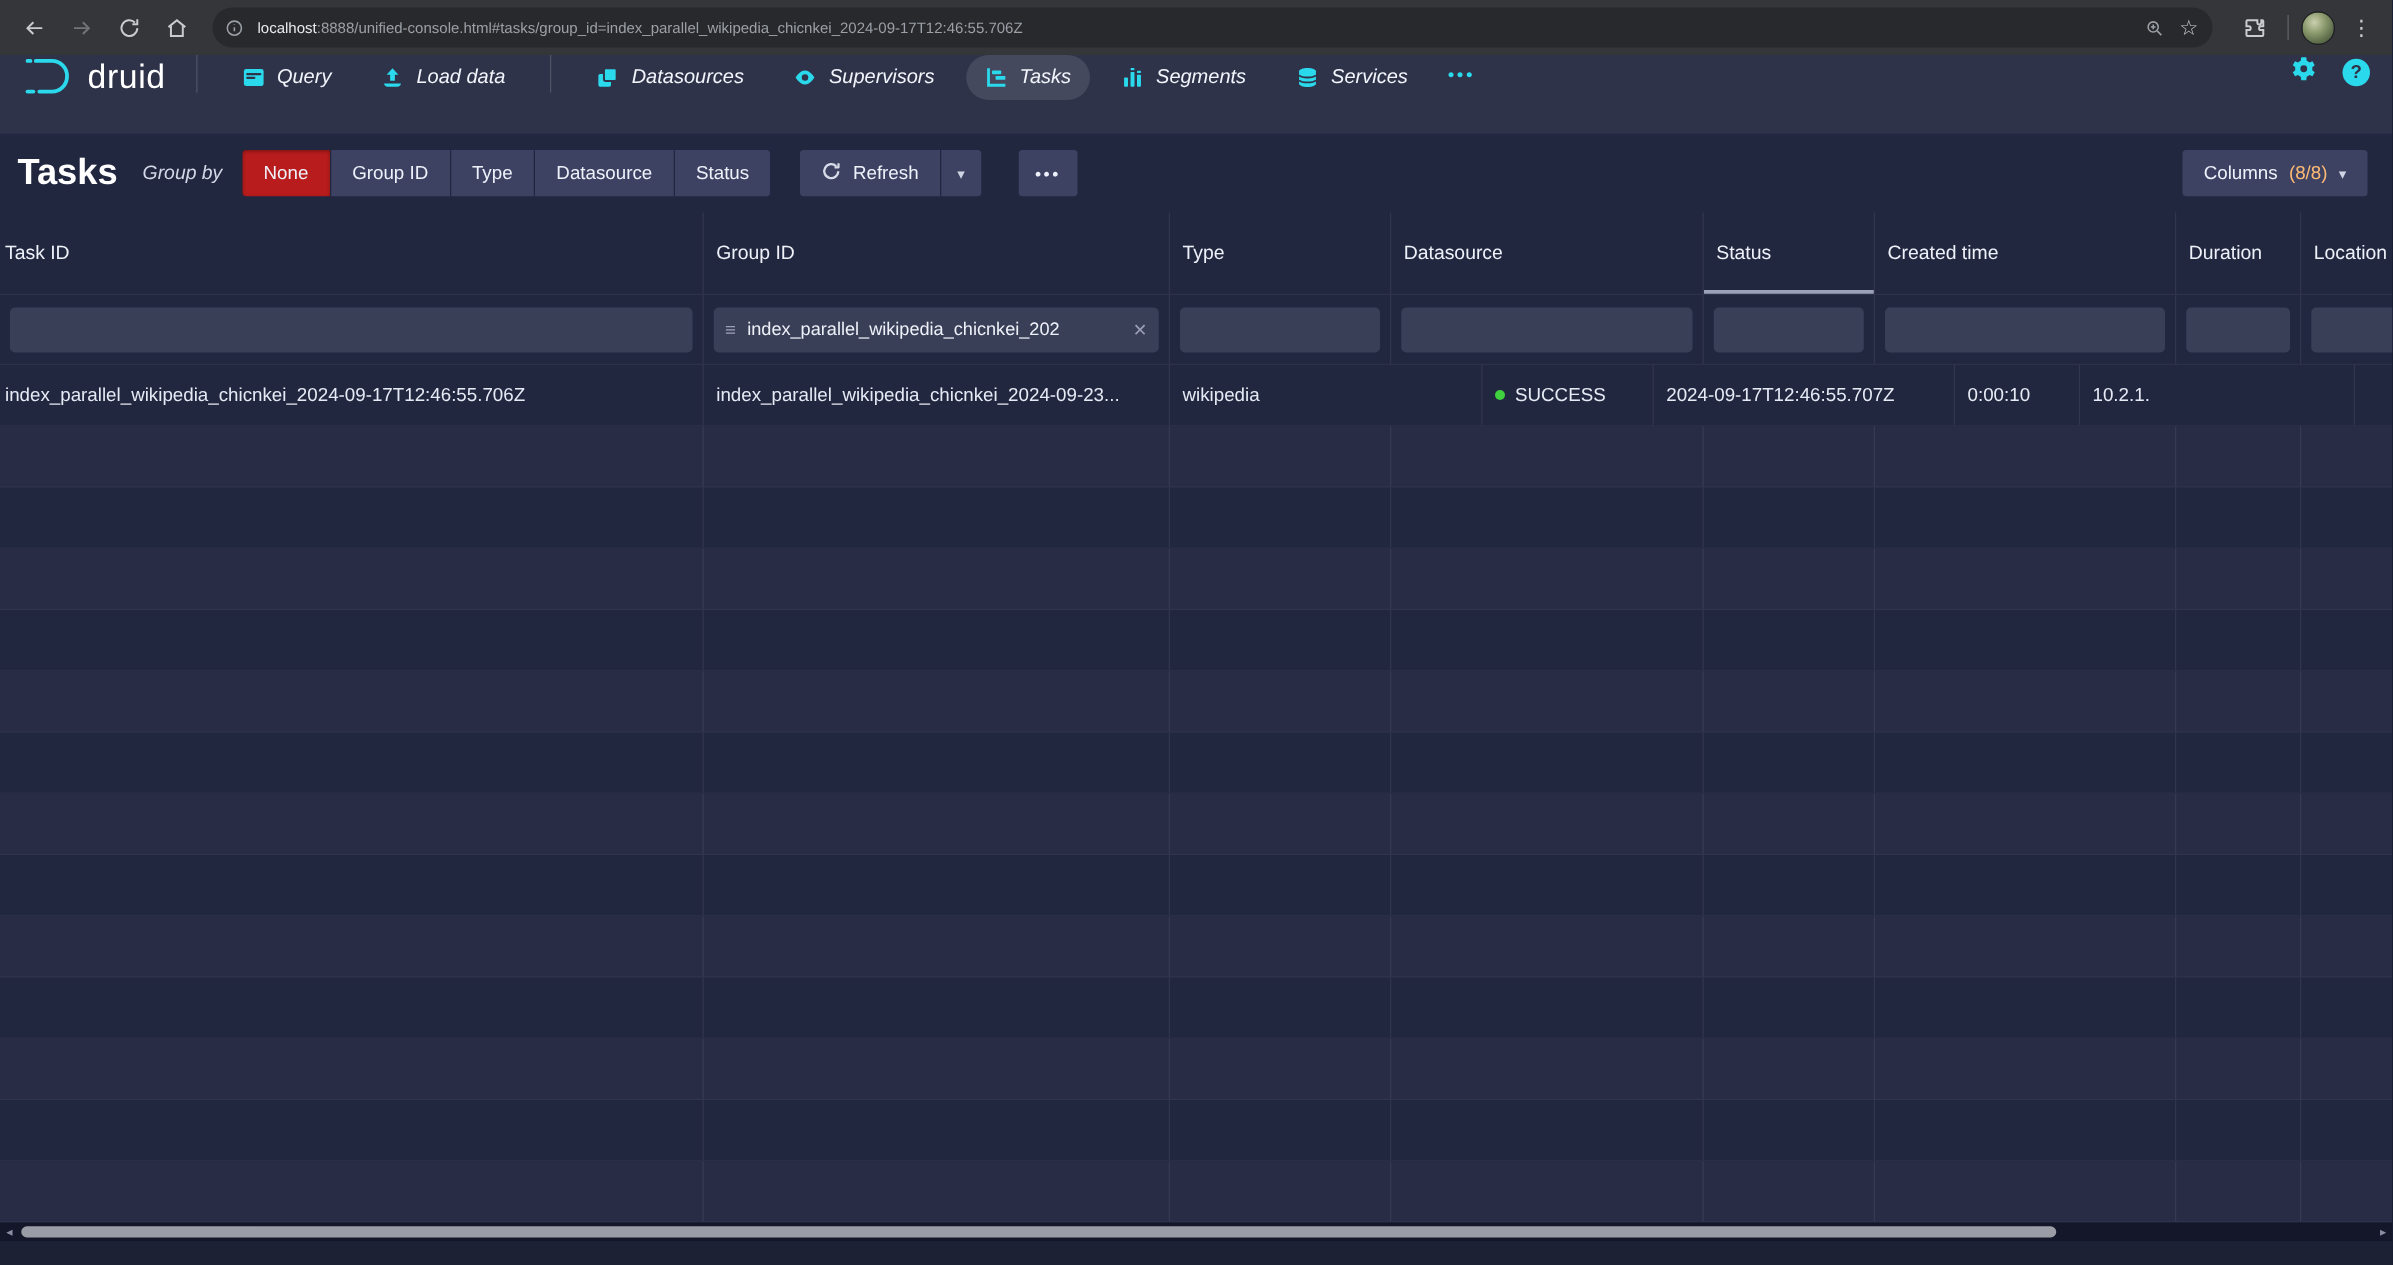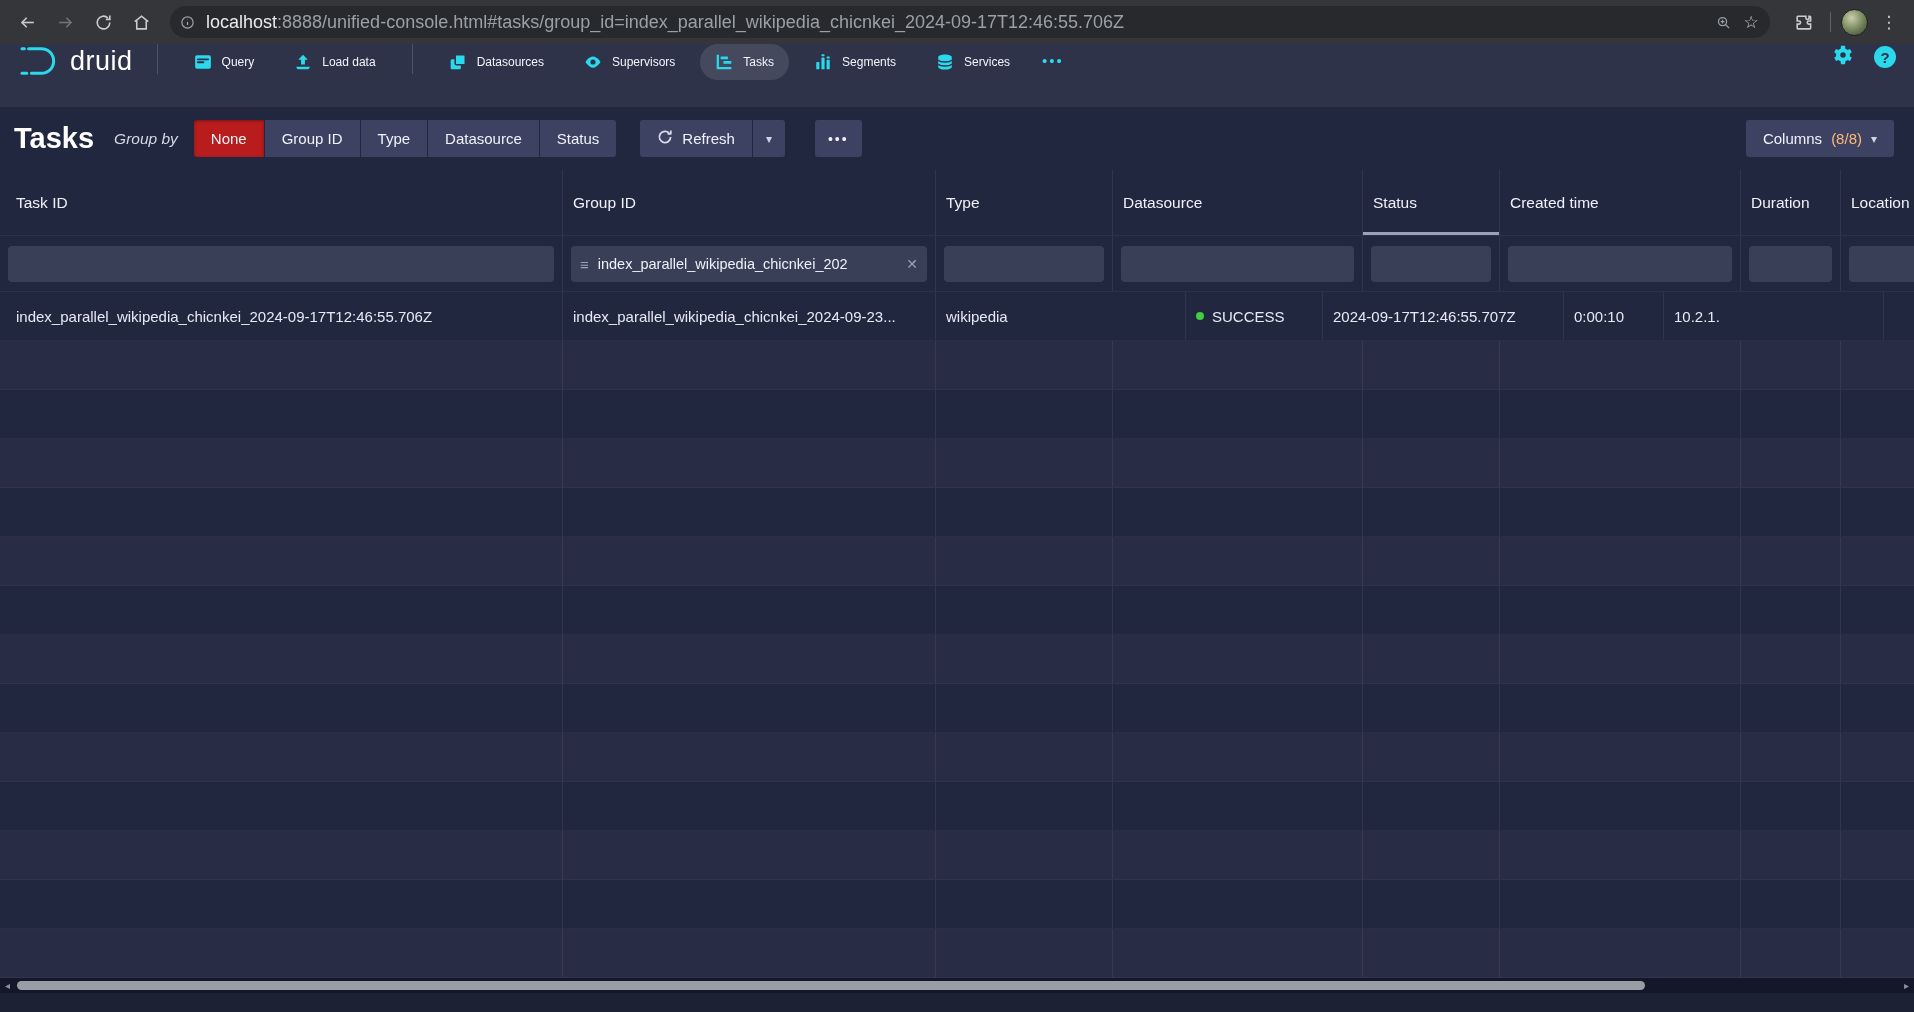--- a/index.html
+++ b/index.html
@@ -10,38 +10,38 @@
     -webkit-font-smoothing:antialiased;
   }
   
   .chrome{ height:44px; background:#35363a; display:flex; align-items:center; padding:0 10px; gap:4px; }
   .chrome-btn{ width:34px; height:34px; border-radius:50%; display:flex; align-items:center; justify-content:center; color:#c9cccf; flex:none; }
   .chrome-btn.dim{ color:#717478; }
   .chrome-btn svg{ width:19px; height:19px; }
   .omnibox{ flex:1; height:32px; margin:0 8px; border-radius:16px; background:#28292d; display:flex; align-items:center; padding:0 6px 0 4px; min-width:0; }
   .omni-ico{ width:26px; height:26px; border-radius:50%; display:flex; align-items:center; justify-content:center; color:#9aa0a6; flex:none; }
   .omni-ico svg{ width:15px; height:15px; }
-  .url{ font-size:18px; color:#9aa0a6; white-space:nowrap; overflow:hidden; margin-left:6px; flex:1; }
+  .url{ font-size:12px; color:#9aa0a6; white-space:nowrap; overflow:hidden; margin-left:6px; flex:1; }
   .url .host{ color:#e8eaed; }
   .omni-right{ display:flex; align-items:center; margin-left:auto; gap:2px; }
   .chrome-right{ display:flex; align-items:center; gap:6px; padding-left:4px; }
   .chrome-sep{ width:1px; height:20px; background:#5f6368; margin:0 4px; }
   .avatar{ width:27px; height:27px; border-radius:50%; flex:none;
     background:radial-gradient(circle at 38% 32%, #c9cfae 0%, #8c9a6e 38%, #5d6c4a 70%, #44503a 100%);
     border:1px solid #202124; }
   .kebab{ font-size:17px; color:#c9cccf; width:30px; text-align:center; }
   .star{ font-size:17px; color:#c9cccf; }
   
   .navbar{ height:63px; background:#2f3349; display:flex; align-items:flex-start; padding:0 18px; }
   .brand{ display:flex; align-items:center; gap:10px; margin-right:8px; }
   .brand svg{ width:42px; height:34px; }
   .brand-name{ color:#ffffff; font-size:27px; letter-spacing:.5px; }
   .nav-sep{ width:1px; height:30px; background:rgba(255,255,255,.16); margin:0 16px; flex:none; }
   .nav-item{ display:flex; align-items:center; gap:10px; padding:9px 15px; margin:0 5px; border-radius:20px;
-    color:#f2f5fb; font-size:12px; cursor:default; flex:none; }
+    color:#f2f5fb; font-size:16px; cursor:default; flex:none;font-style:italic; }
   .nav-item.active{ background:rgba(255,255,255,.11); }
   .nav-ico{ width:18px; height:18px; color:#2bd9ec; display:flex; }
   .nav-ico svg{ width:18px; height:18px; }
   .nav-more{ color:#2bd9ec; font-size:15px; letter-spacing:2px; padding:8px 12px; }
   .nav-right{ margin-left:auto; display:flex; align-items:center; gap:20px; }
   .gear svg{ width:22px; height:22px; }
   .help{ width:22px; height:22px; border-radius:50%; background:#2bd9ec; color:#2f3349; font-weight:bold; font-size:15px;
     display:flex; align-items:center; justify-content:center; }
   
   .view-header{ height:63px; display:flex; align-items:center; padding:0 14px; gap:16px; }
@@ -72,21 +72,21 @@
   .finput{ height:36px; width:100%; background:#3a3f58; border-radius:4px; display:flex; align-items:center;
     padding:0 9px; gap:9px; overflow:hidden; }
   .f-eq{ color:#9aa0b5; font-size:15px; flex:none; }
   .f-text{ color:#eef1f8; font-size:14.5px; white-space:nowrap; overflow:hidden; }
   .f-x{ color:#9aa0b5; font-size:14px; margin-left:auto; flex:none; }
   .row{ display:flex; height:49px; border-bottom:1px solid rgba(255,255,255,.04); }
   .row:nth-child(even){ background:rgba(255,255,255,.028); }
   .cell{ height:100%; display:flex; align-items:center; padding:0 10px; font-size:15px; color:#e6eaf4;
     border-right:1px solid rgba(255,255,255,.07); flex:none; white-space:nowrap; overflow:hidden; text-overflow:ellipsis; }
   .cell span{ white-space:nowrap; overflow:hidden; text-overflow:ellipsis; }
-  .c0{ width:563px; } .hcell.c0, .cell.c0{ padding-left:16px; }
+  .c0{ width:563px; } .hcell.c0, .cell.c0{ padding-left:4px; }
   .c1{ width:373px; } .c2{ width:177px; } .c3{ width:250px; } .c4{ width:137px; }
   .c5{ width:241px; } .c6{ width:100px; } .c7{ width:220px; }
   .dot{ width:8px; height:8px; border-radius:50%; background:#3fcf3f; margin-right:8px; flex:none; }
   
   .hscroll{ position:absolute; left:0; right:0; top:978px; height:15px; background:#14172a; }
   .scroll-arrow{ position:absolute; top:0; width:15px; height:15px; display:flex; align-items:center; justify-content:center;
     color:#8a8fa3; font-size:10px; }
   .scroll-arrow.left{ left:0; } .scroll-arrow.right{ right:0; }
   .thumb{ position:absolute; left:17px; top:3px; width:1628px; height:9px; border-radius:5px; background:#9b9da6; }
   .footer-space{ position:absolute; left:0; right:0; top:993px; height:19px; background:#1d2134; }

